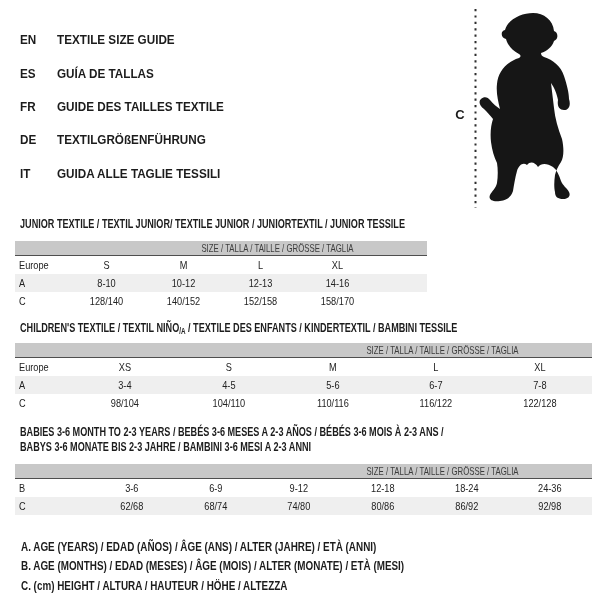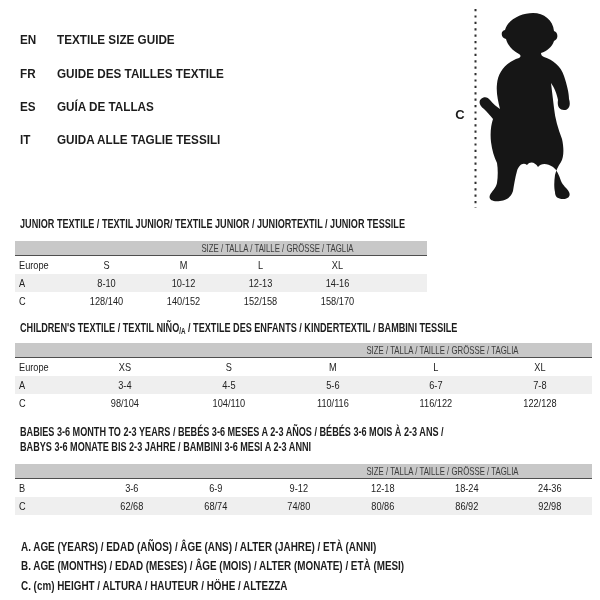--- a/index.html
+++ b/index.html
@@ -51,26 +51,30 @@
 <body>
 
 <div class="page">
 
   <div class="lang-block">
     <div class="lang-row">
       <div class="lang-code">EN</div>
       <div class="lang-title">TEXTILE SIZE GUIDE</div>
     </div>
     <div class="lang-row">
+      <div class="lang-code">ES</div>
+      <div class="lang-title">GUÍA DE TALLAS</div>
+    </div>
+    <div class="lang-row">
       <div class="lang-code">FR</div>
       <div class="lang-title">GUIDE DES TAILLES TEXTILE</div>
     </div>
     <div class="lang-row">
-      <div class="lang-code">ES</div>
-      <div class="lang-title">GUÍA DE TALLAS</div>
+      <div class="lang-code">DE</div>
+      <div class="lang-title">TEXTILGRÖßENFÜHRUNG</div>
     </div>
     <div class="lang-row">
       <div class="lang-code">IT</div>
       <div class="lang-title">GUIDA ALLE TAGLIE TESSILI</div>
     </div>
   </div>
 
   <div class="figure">
     <svg width="135" height="205" viewBox="0 0 135 205">
       <line x1="35.5" y1="4" x2="35.5" y2="203" stroke="#2e2e2e" stroke-width="2" stroke-dasharray="2.2 4.2"></line>

